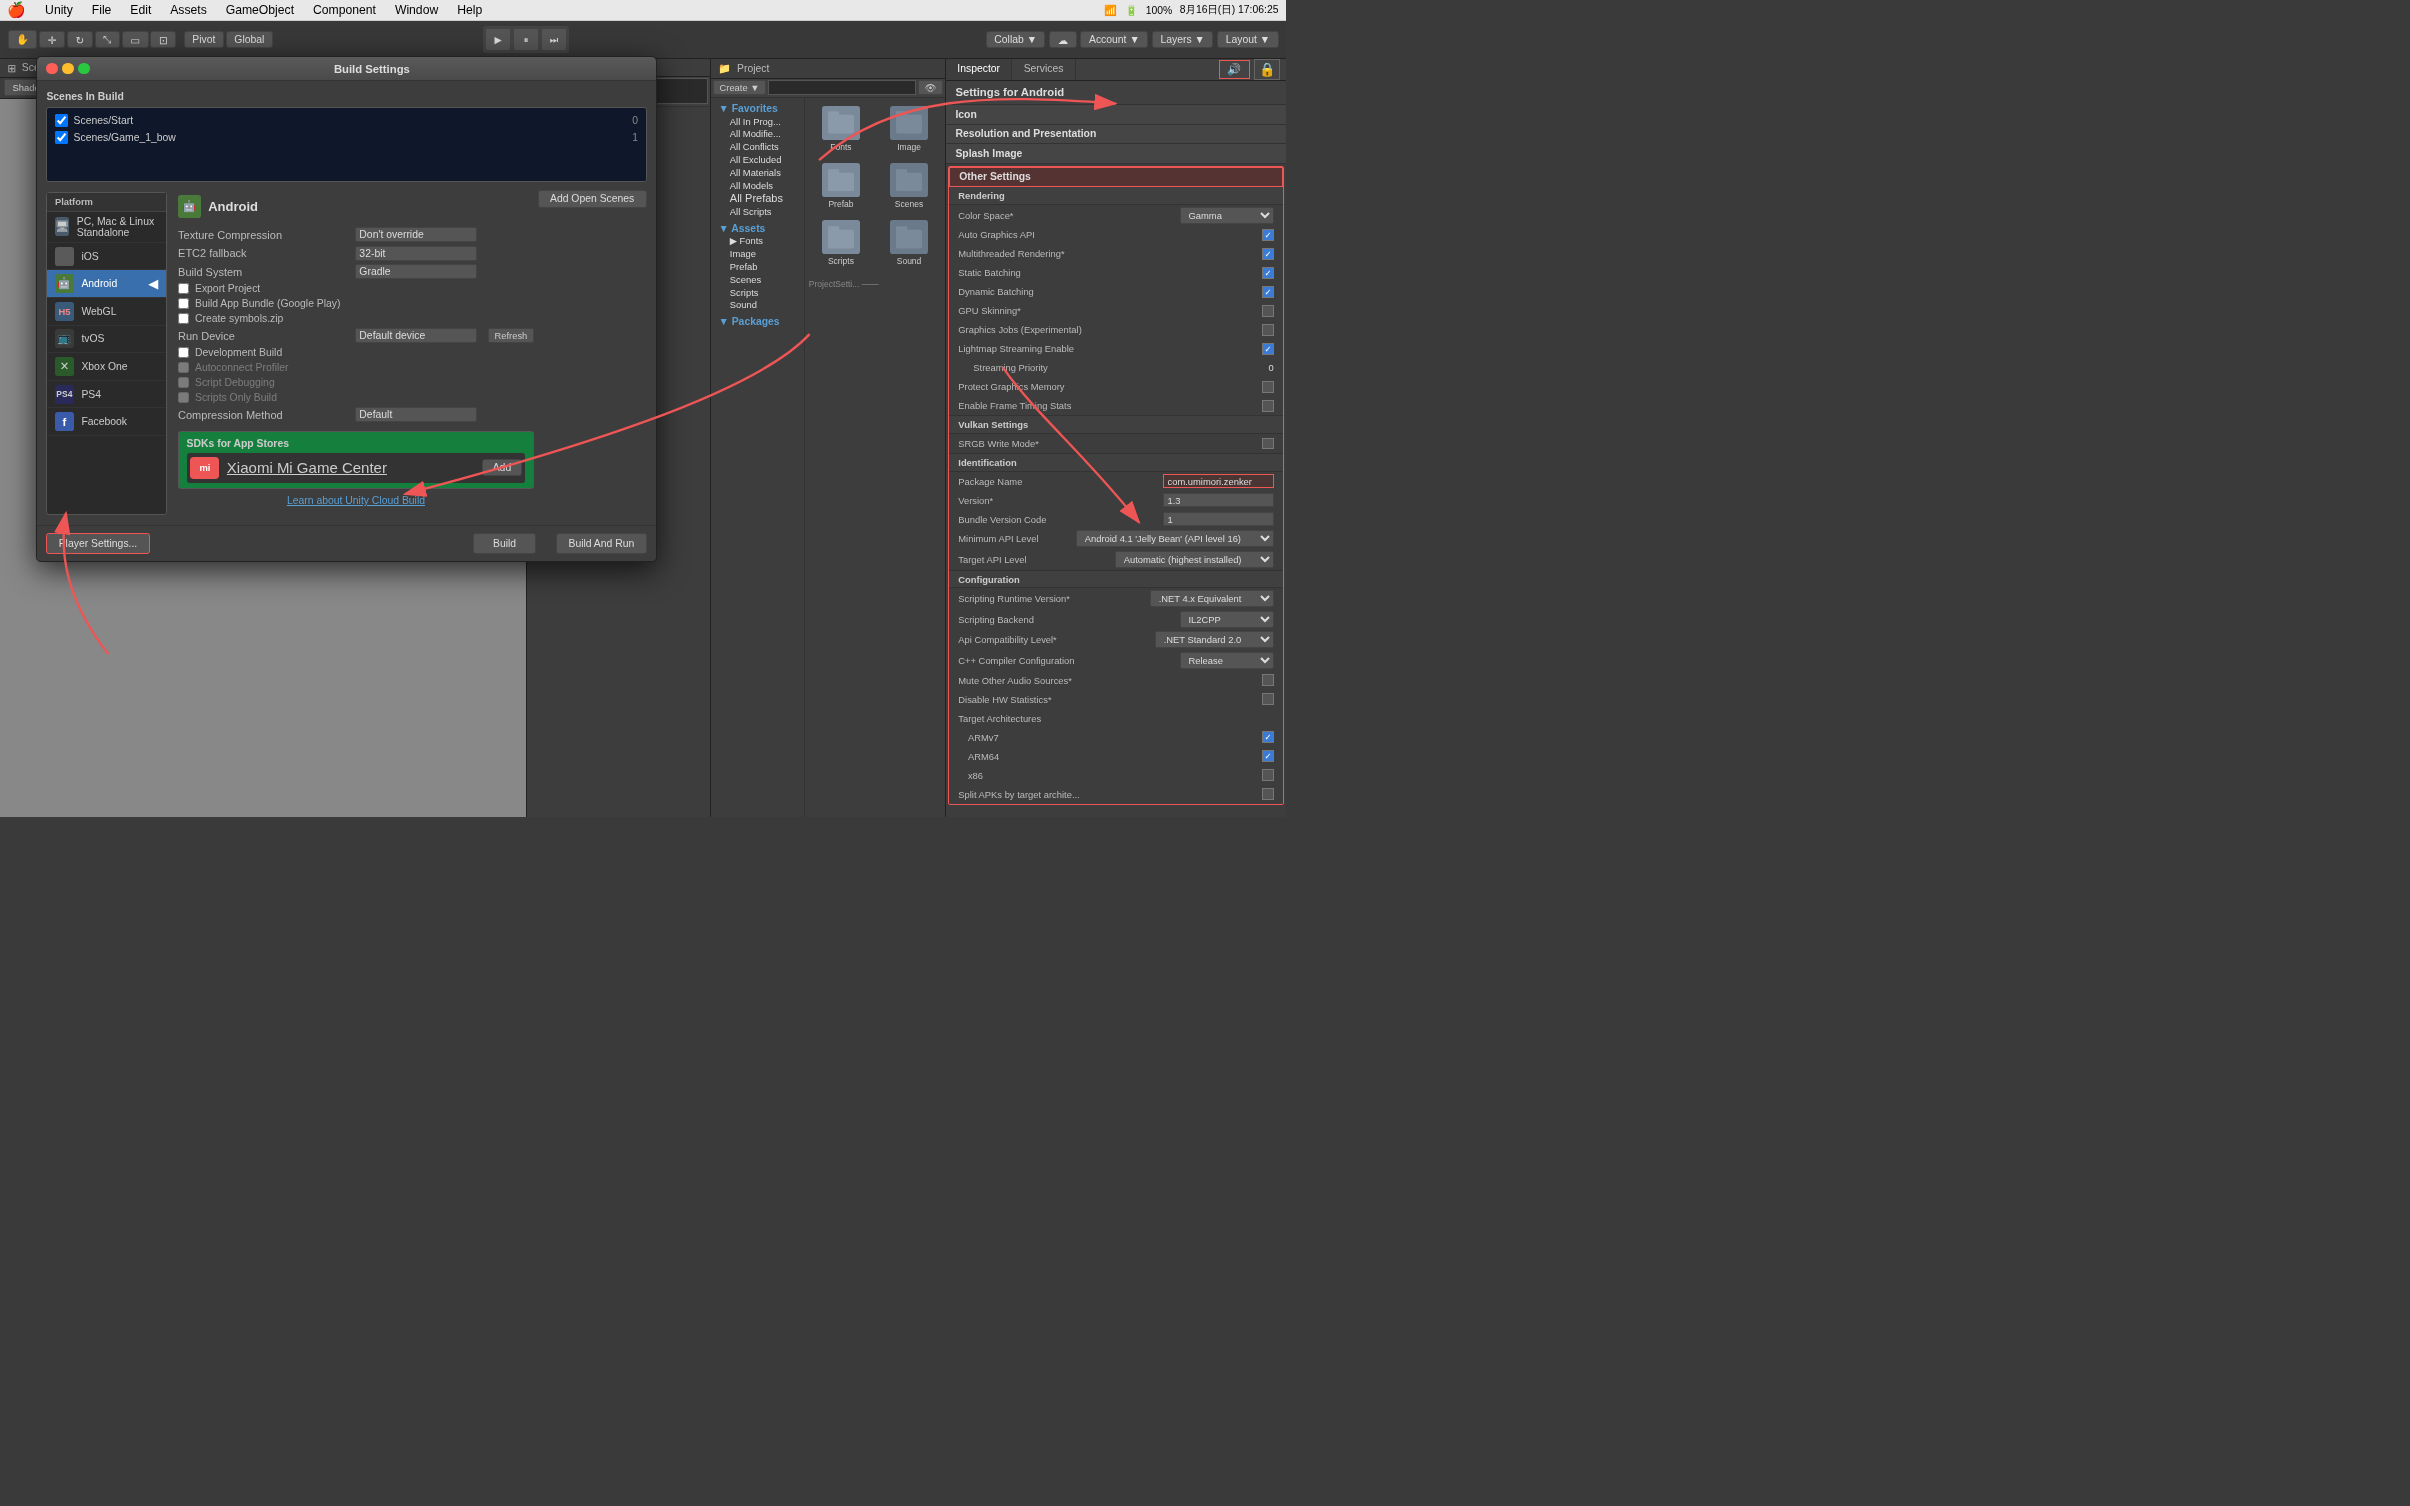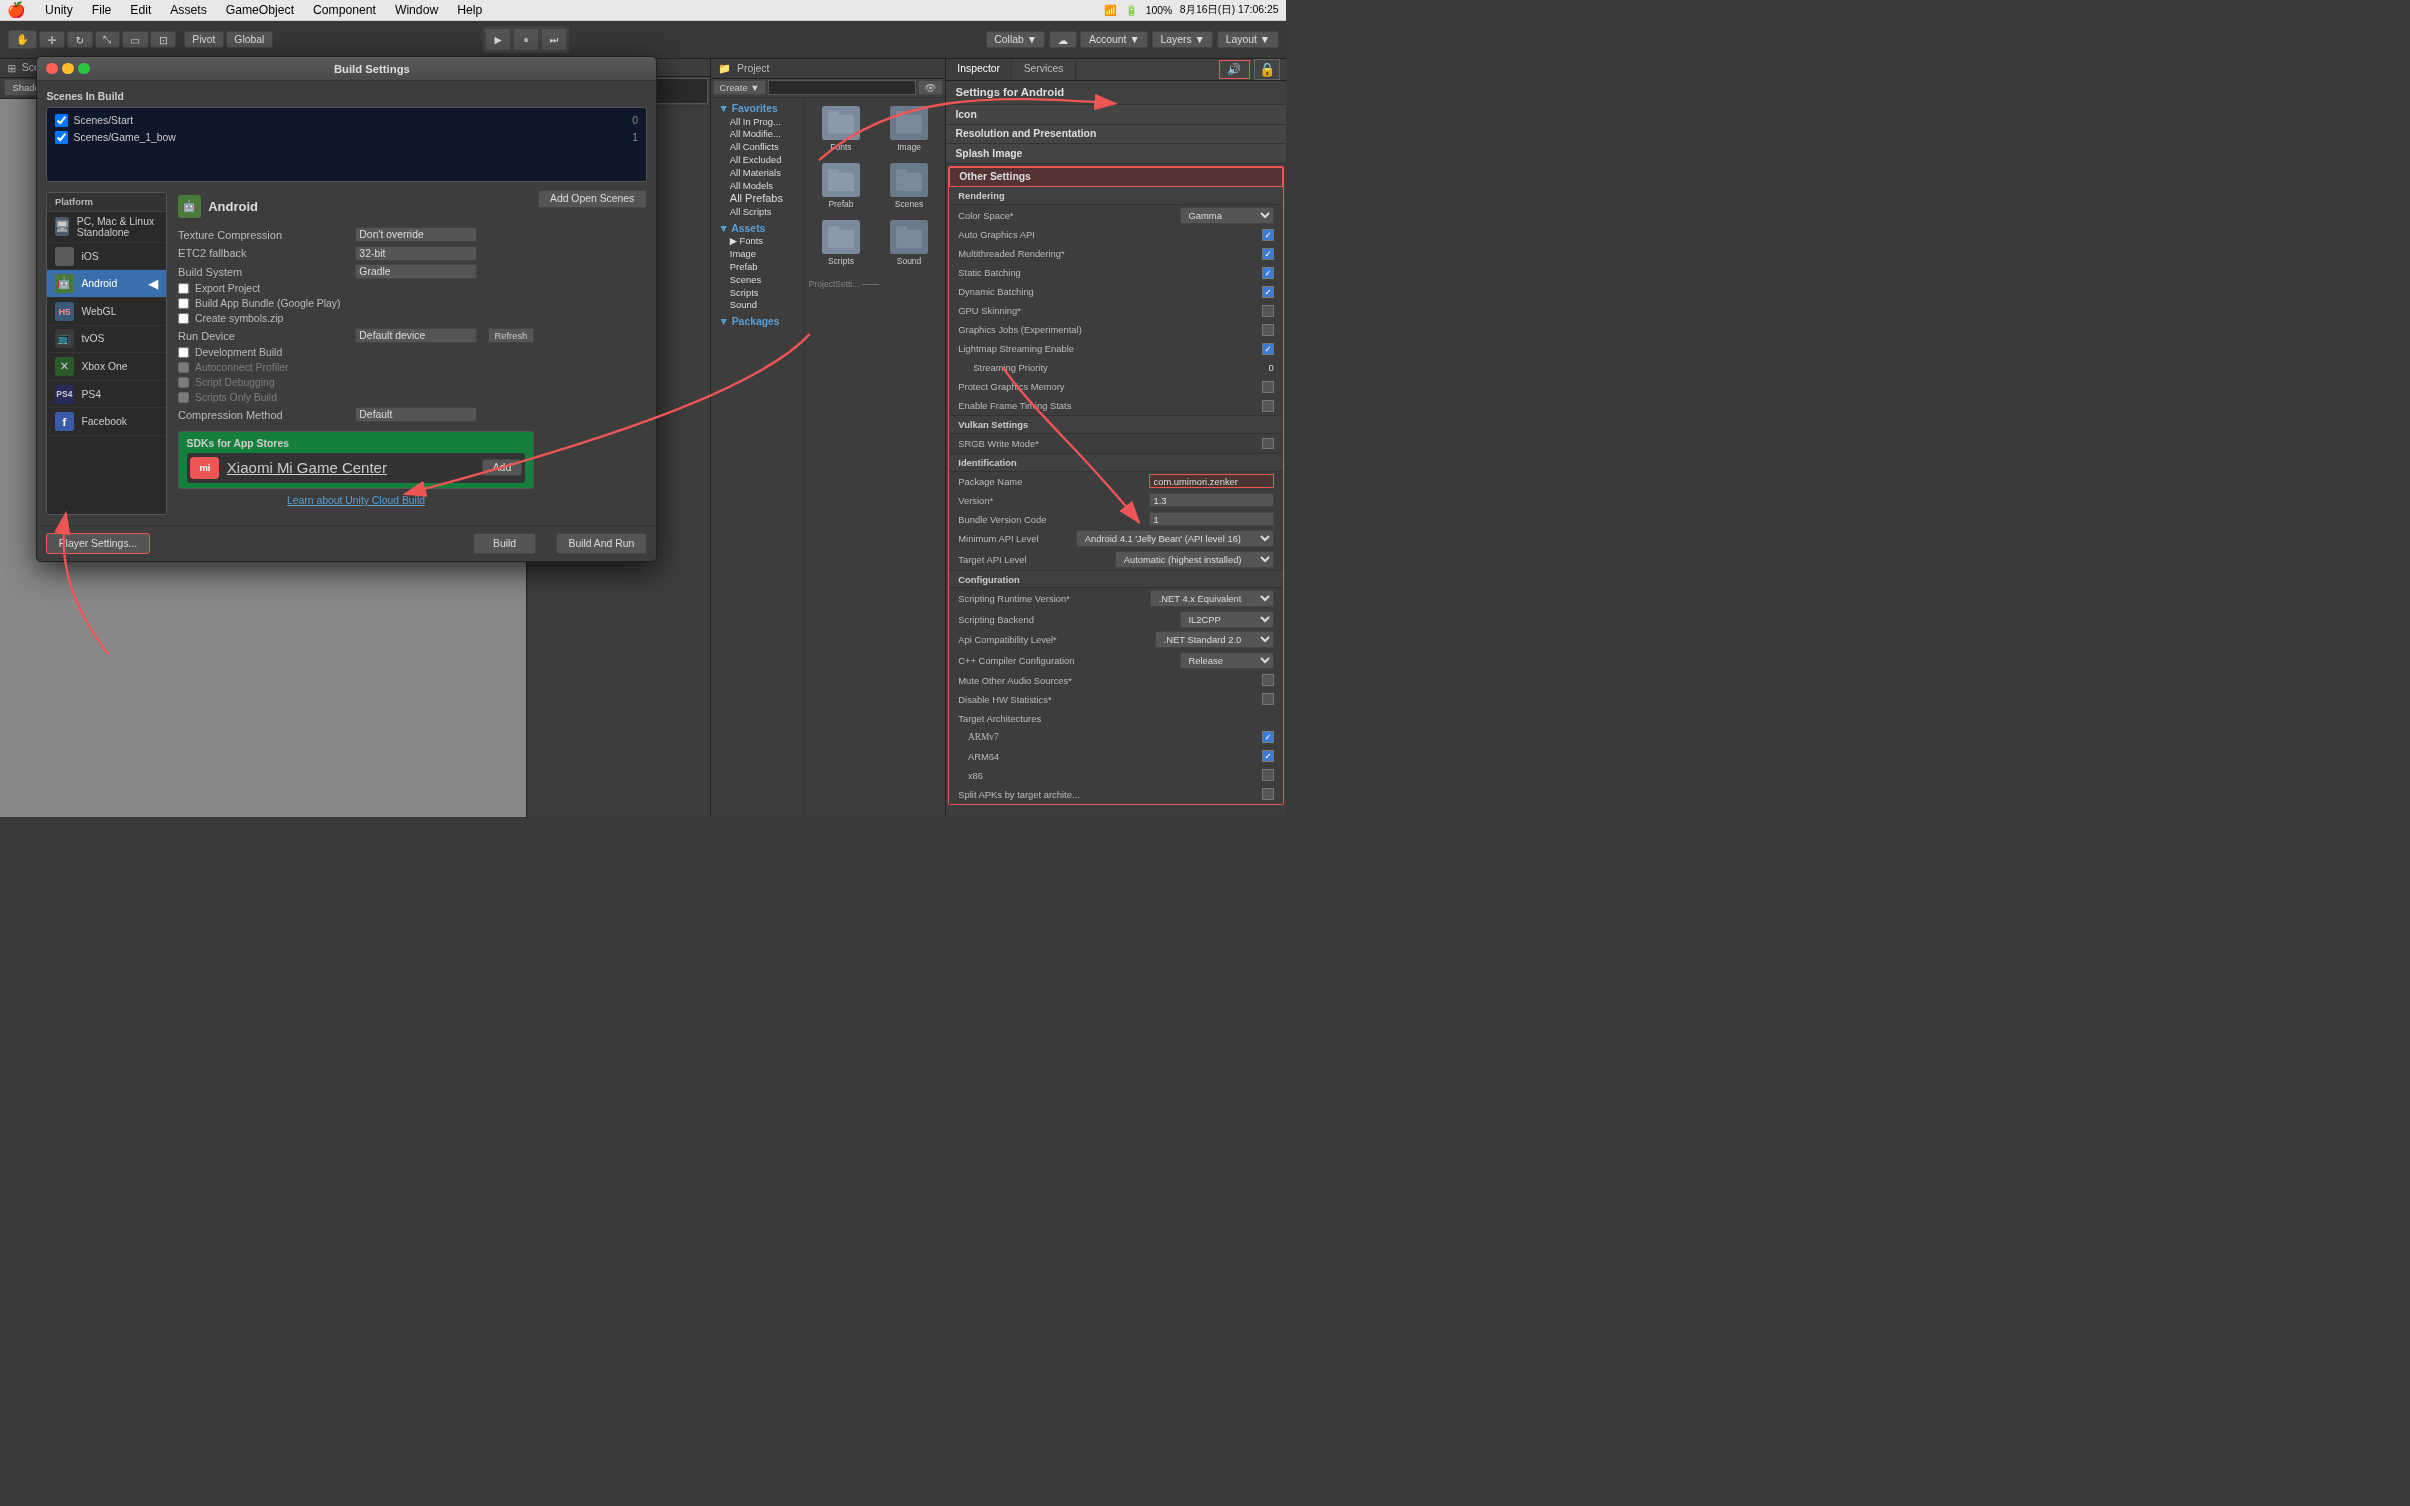--- a/index.html
+++ b/index.html
@@ -275,21 +275,21 @@
       cursor: pointer;
     }
     .settings-checkbox.checked { background: #3a7bd5; }
     .settings-checkbox.checked::after { content: '✓'; color: white; font-size: 8.5px; }
     .settings-input {
       background: #555;
       border: 0.9px solid #444;
       color: #ddd;
       font-size: 9.4px;
       padding: 0.9px 3.8px;
-      width: 125px;
+      width: 111px;
     }
 
     
     .build-dialog {
       position: absolute;
       left: 36px;
       top: 56px;
       width: 621px;
       background: #3d3d3d;
       border: 0.9px solid #222;
@@ -903,21 +903,21 @@
           <span class="settings-label">Mute Other Audio Sources*</span>
           <div class="settings-checkbox"></div>
         </div>
         <div class="settings-row">
           <span class="settings-label">Disable HW Statistics*</span>
           <div class="settings-checkbox"></div>
         </div>
         <div class="settings-row">
           <span class="settings-label">Target Architectures</span>
         </div>
-        <div class="settings-row" style="padding-left:19px;font-family:Liberation Serif, serif;">
+        <div class="settings-row" style="padding-left:19px;">
           <span class="settings-label">ARMv7</span>
           <div class="settings-checkbox checked"></div>
         </div>
         <div class="settings-row" style="padding-left:19px;">
           <span class="settings-label">ARM64</span>
           <div class="settings-checkbox checked"></div>
         </div>
         <div class="settings-row" style="padding-left:19px;">
           <span class="settings-label">x86</span>
           <div class="settings-checkbox"></div>

